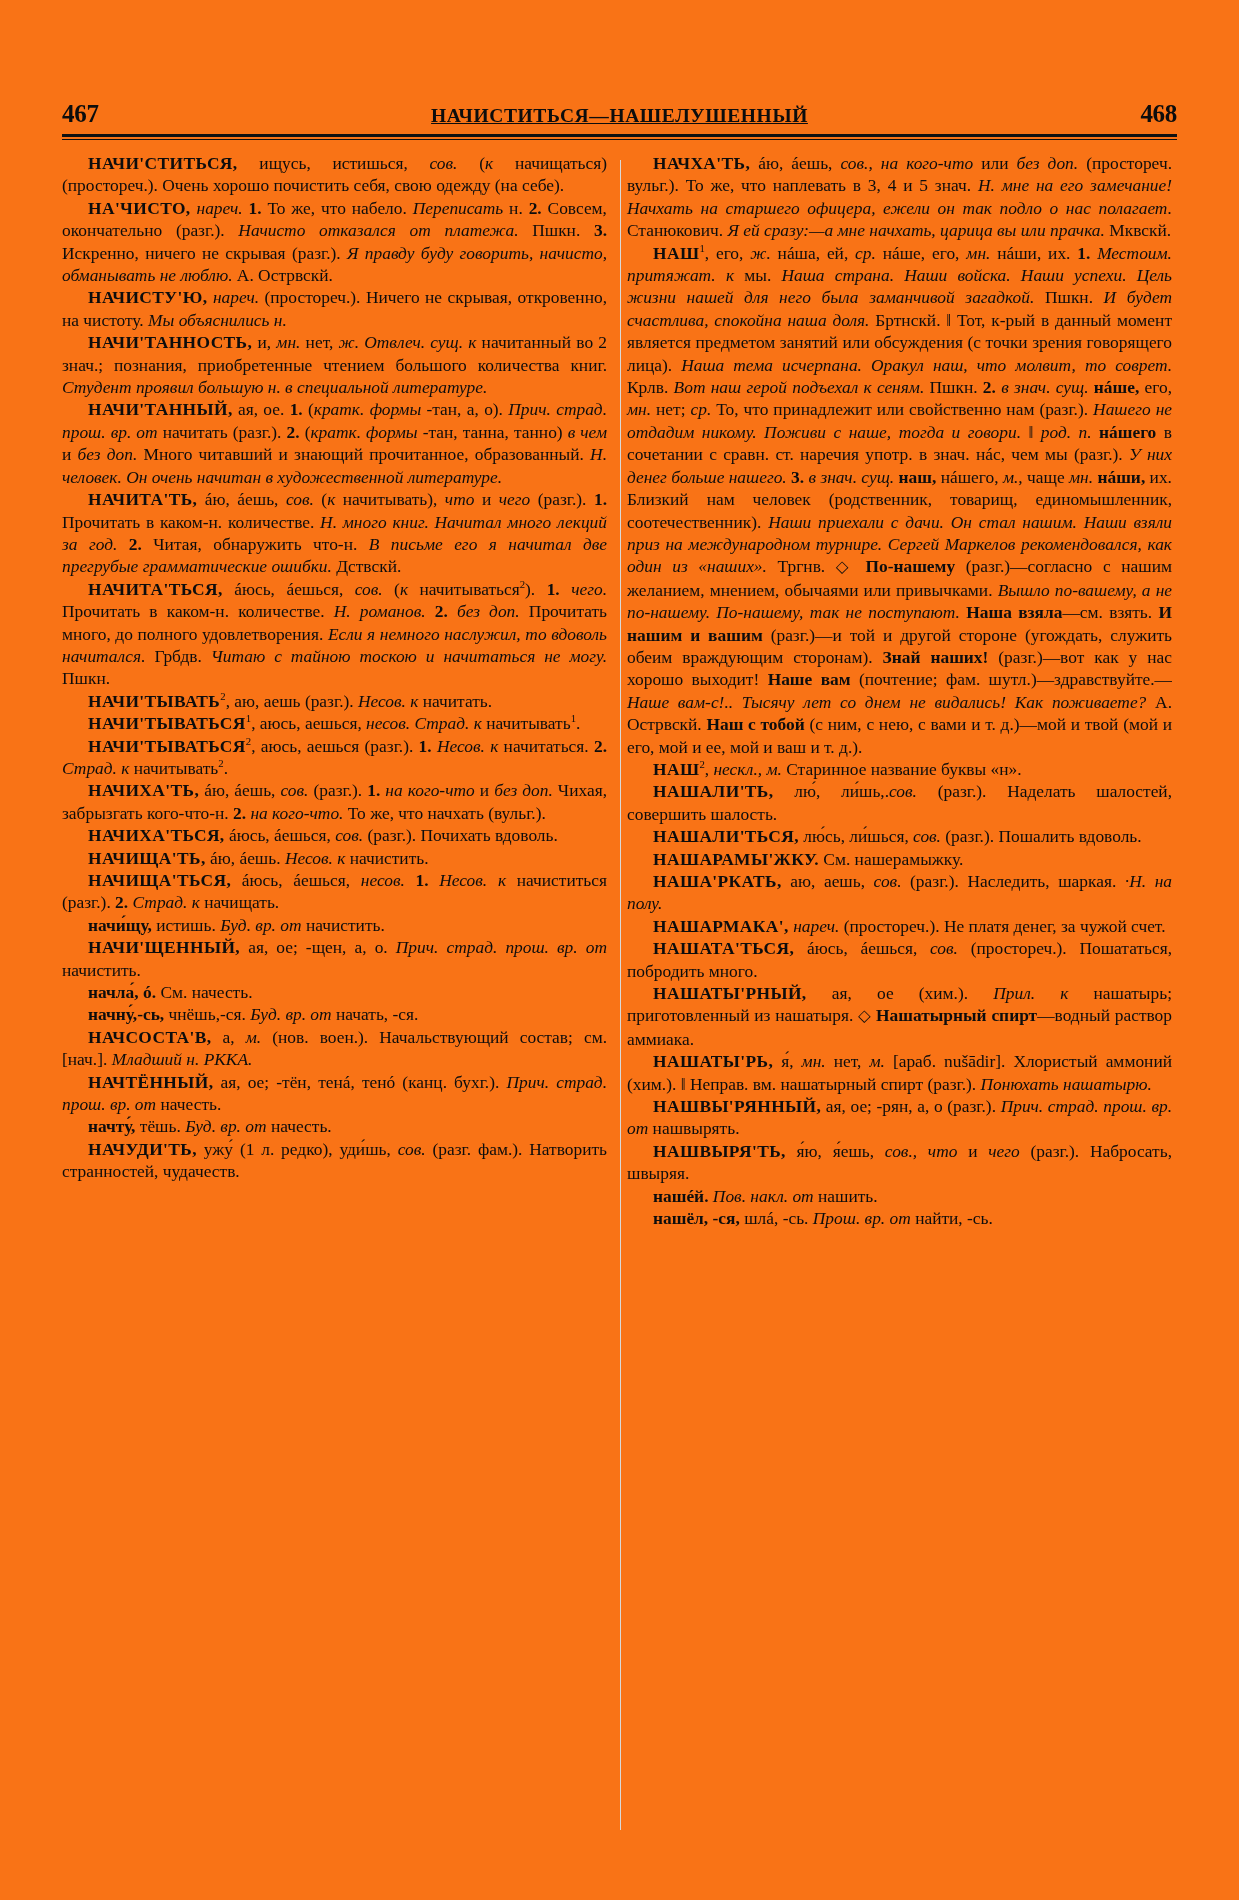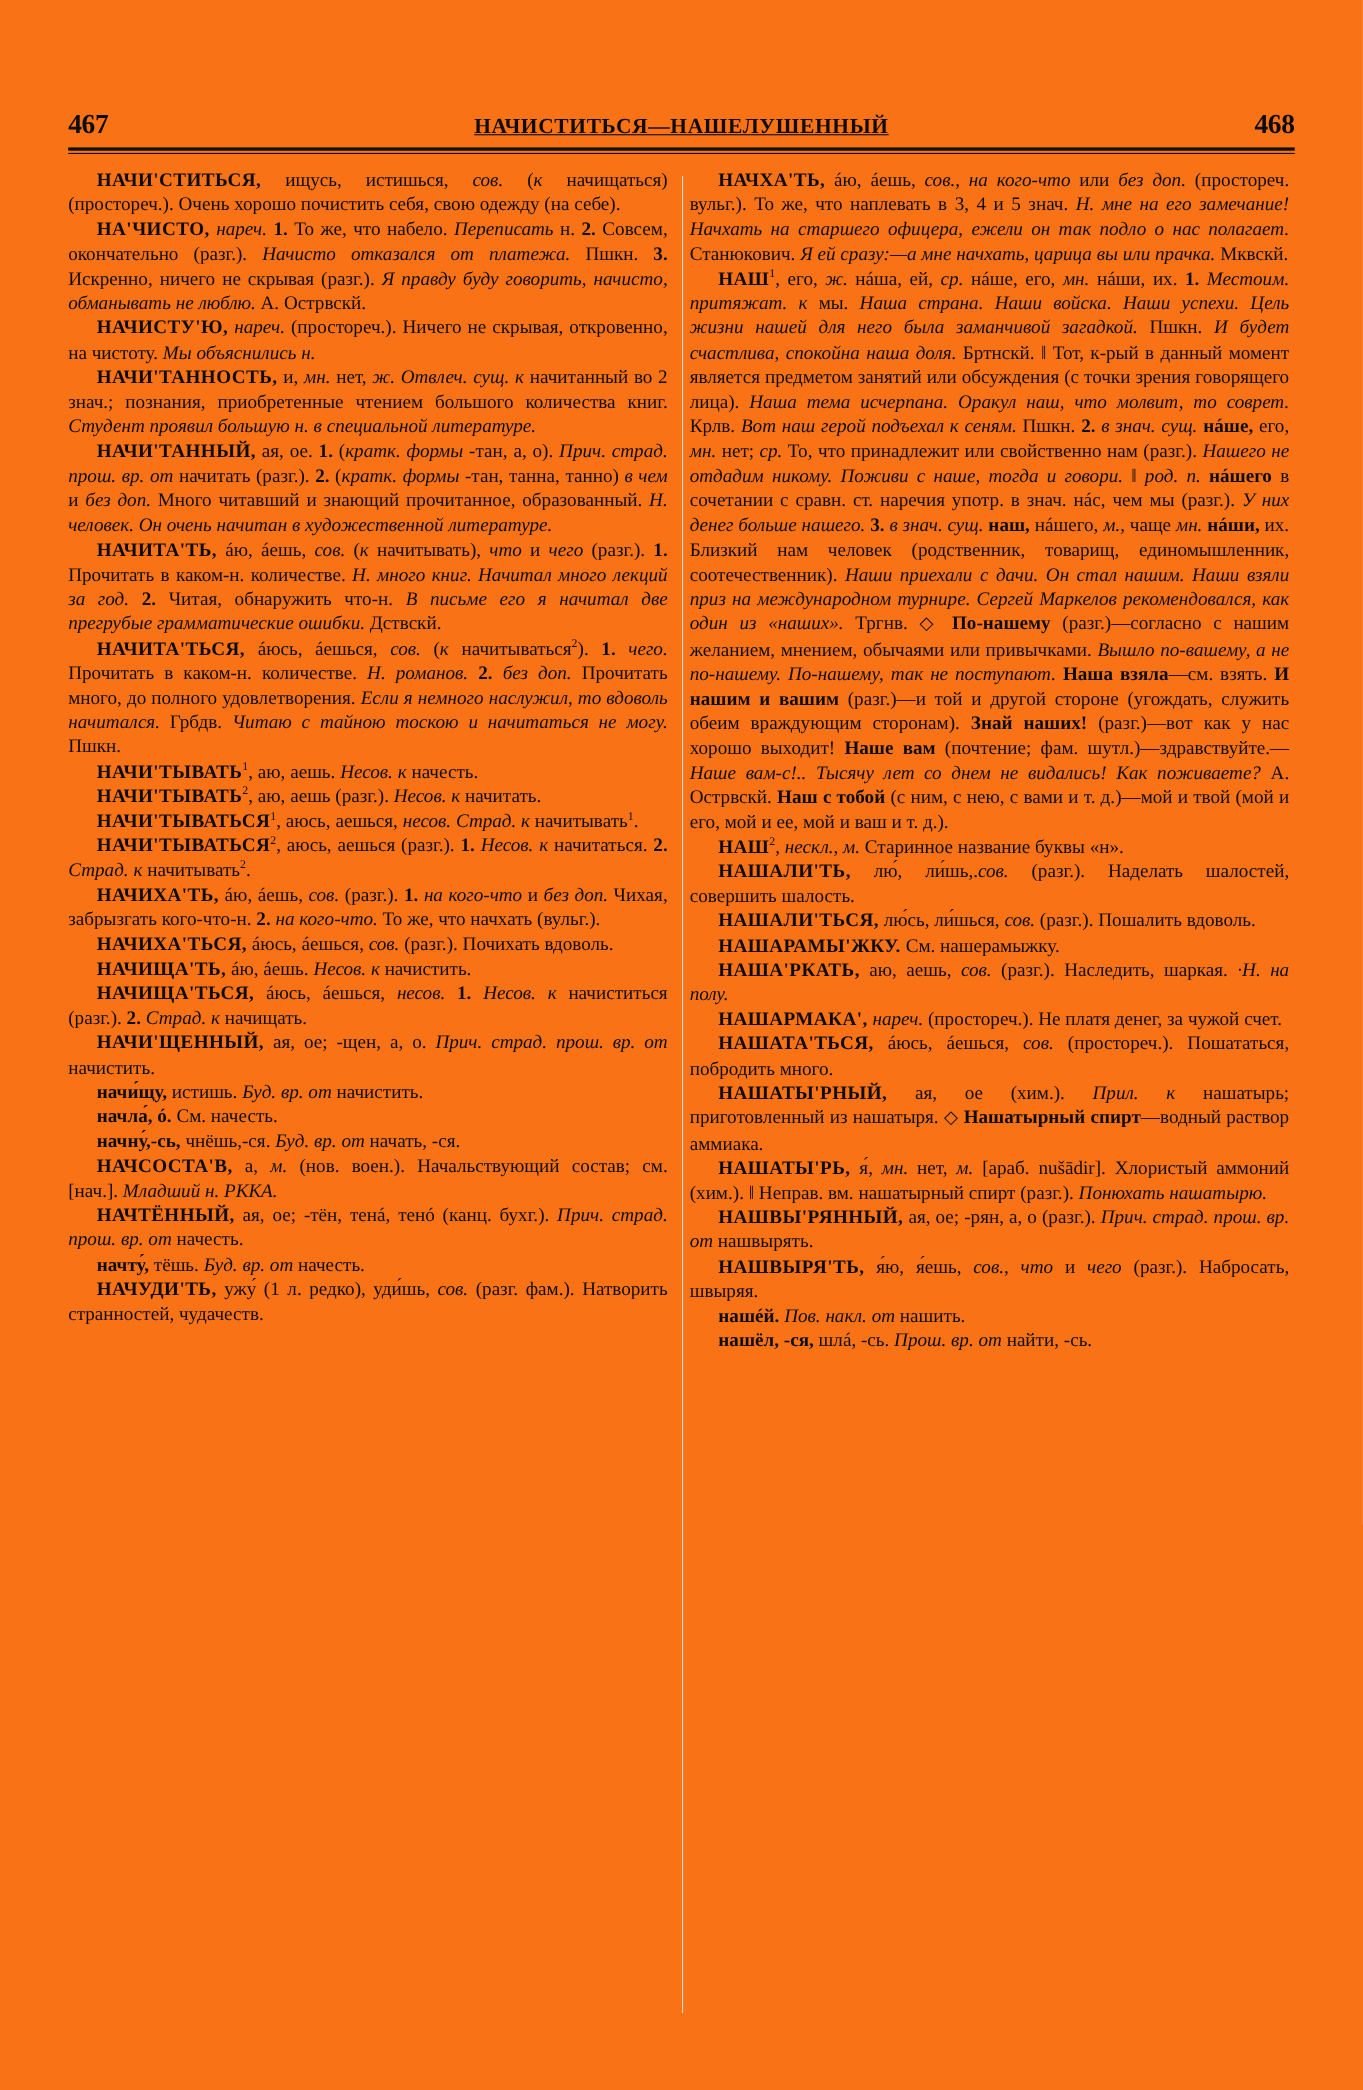--- a/index.html
+++ b/index.html
@@ -140,30 +140,29 @@
 
   <div class="columns">
     <div class="col" id="col-left">
         <p><b class="hw">НАЧИ'СТИТЬСЯ,</b> ищусь, истишься, <i>сов.</i> (<i>к</i> начищаться) (простореч.). Очень хорошо почистить себя, свою одежду (на себе).</p>
         <p><b class="hw">НА'ЧИСТО,</b> <i>нареч.</i> <b>1.</b> То же, что набело. <i>Переписать</i> н. <b>2.</b> Совсем, окончательно (разг.). <i>Начисто отказался от платежа.</i> Пшкн. <b>3.</b> Искренно, ничего не скрывая (разг.). <i>Я правду буду говорить, начисто, обманывать не люблю.</i> А. Острвскй.</p>
         <p><b class="hw">НАЧИСТУ'Ю,</b> <i>нареч.</i> (простореч.). Ничего не скрывая, откровенно, на чистоту. <i>Мы объяснились н.</i></p>
         <p><b class="hw">НАЧИ'ТАННОСТЬ,</b> и, <i>мн.</i> нет, <i>ж. Отвлеч. сущ. к</i> начитанный во 2 знач.; познания, приобретенные чтением большого количества книг. <i>Студент проявил большую н. в специальной литературе.</i></p>
         <p><b class="hw">НАЧИ'ТАННЫЙ,</b> ая, ое. <b>1.</b> (<i>кратк. формы</i> -тан, а, о). <i>Прич. страд. прош. вр. от</i> начитать (разг.). <b>2.</b> (<i>кратк. формы</i> -тан, танна, танно) <i>в чем</i> и <i>без доп.</i> Много читавший и знающий прочитанное, образованный. <i>Н. человек. Он очень начитан в художественной литературе.</i></p>
         <p><b class="hw">НАЧИТА'ТЬ,</b> áю, áешь, <i>сов.</i> (<i>к</i> начитывать), <i>что</i> и <i>чего</i> (разг.). <b>1.</b> Прочитать в каком-н. количестве. <i>Н. много книг. Начитал много лекций за год.</i> <b>2.</b> Читая, обнаружить что-н. <i>В письме его я начитал две прегрубые грамматические ошибки.</i> Дствскй.</p>
         <p><b class="hw">НАЧИТА'ТЬСЯ,</b> áюсь, áешься, <i>сов.</i> (<i>к</i> начитываться<sup>2</sup>). <b>1.</b> <i>чего.</i> Прочитать в каком-н. количестве. <i>Н. романов.</i> <b>2.</b> <i>без доп.</i> Прочитать много, до полного удовлетворения. <i>Если я немного наслужил, то вдоволь начитался.</i> Грбдв. <i>Читаю с тайною тоскою и начитаться не могу.</i> Пшкн.</p>
-        <p><b class="hw">НАЧИ'ТЫВАТЬ</b><sup>1</sup>, аю, аешь. <i>Несов. к</i> начесть.</p>
         <p><b class="hw">НАЧИ'ТЫВАТЬ</b><sup>2</sup>, аю, аешь (разг.). <i>Несов. к</i> начитать.</p>
         <p><b class="hw">НАЧИ'ТЫВАТЬСЯ</b><sup>1</sup>, аюсь, аешься, <i>несов. Страд. к</i> начитывать<sup>1</sup>.</p>
         <p><b class="hw">НАЧИ'ТЫВАТЬСЯ</b><sup>2</sup>, аюсь, аешься (разг.). <b>1.</b> <i>Несов. к</i> начитаться. <b>2.</b> <i>Страд. к</i> начитывать<sup>2</sup>.</p>
         <p><b class="hw">НАЧИХА'ТЬ,</b> áю, áешь, <i>сов.</i> (разг.). <b>1.</b> <i>на кого-что</i> и <i>без доп.</i> Чихая, забрызгать кого-что-н. <b>2.</b> <i>на кого-что.</i> То же, что начхать (вульг.).</p>
         <p><b class="hw">НАЧИХА'ТЬСЯ,</b> áюсь, áешься, <i>сов.</i> (разг.). Почихать вдоволь.</p>
         <p><b class="hw">НАЧИЩА'ТЬ,</b> áю, áешь. <i>Несов. к</i> начистить.</p>
         <p><b class="hw">НАЧИЩА'ТЬСЯ,</b> áюсь, áешься, <i>несов.</i> <b>1.</b> <i>Несов. к</i> начиститься (разг.). <b>2.</b> <i>Страд. к</i> начищать.</p>
+        <p><b>начи́щу,</b> истишь. <i>Буд. вр. от</i> начистить.</p>
         <p><b class="hw">НАЧИ'ЩЕННЫЙ,</b> ая, ое; -щен, а, о. <i>Прич. страд. прош. вр. от</i> начистить.</p>
-        <p><b>начи́щу,</b> истишь. <i>Буд. вр. от</i> начистить.</p>
         <p><b>начла́, ó.</b> См. начесть.</p>
         <p><b>начну́,-сь,</b> чнёшь,-ся. <i>Буд. вр. от</i> начать, -ся.</p>
         <p><b class="hw">НАЧСОСТА'В,</b> а, <i>м.</i> (нов. воен.). Начальствующий состав; см. [нач.]. <i>Младший н. РККА.</i></p>
         <p><b class="hw">НАЧТЁННЫЙ,</b> ая, ое; -тён, тенá, тенó (канц. бухг.). <i>Прич. страд. прош. вр. от</i> начесть.</p>
         <p><b>начту́,</b> тёшь. <i>Буд. вр. от</i> начесть.</p>
         <p><b class="hw">НАЧУДИ'ТЬ,</b> ужу́ (1 л. редко), уди́шь, <i>сов.</i> (разг. фам.). Натворить странностей, чудачеств.</p>
       </div>
     <div class="col" id="col-right">
         <p><b class="hw">НАЧХА'ТЬ,</b> áю, áешь, <i>сов., на кого-что</i> или <i>без доп.</i> (простореч. вульг.). То же, что наплевать в 3, 4 и 5 знач. <i>Н. мне на его замечание! Начхать на старшего офицера, ежели он так подло о нас полагает.</i> Станюкович. <i>Я ей сразу:—а мне начхать, царица вы или прачка.</i> Мквскй.</p>
         <p><b class="hw">НАШ</b><sup>1</sup>, его, <i>ж.</i> нáша, ей, <i>ср.</i> нáше, его, <i>мн.</i> нáши, их. <b>1.</b> <i>Местоим. притяжат. к</i> мы. <i>Наша страна. Наши войска. Наши успехи. Цель жизни нашей для него была заманчивой загадкой.</i> Пшкн. <i>И будет счастлива, спокойна наша доля.</i> Бртнскй. <span class="par">‖</span> Тот, к-рый в данный момент является предметом занятий или обсуждения (с точки зрения говорящего лица). <i>Наша тема исчерпана. Оракул наш, что молвит, то соврет.</i> Крлв. <i>Вот наш герой подъехал к сеням.</i> Пшкн. <b>2.</b> <i>в знач. сущ.</i> <b>нáше,</b> его, <i>мн.</i> нет; <i>ср.</i> То, что принадлежит или свойственно нам (разг.). <i>Нашего не отдадим никому. Поживи с наше, тогда и говори.</i> <span class="par">‖</span> <i>род. п.</i> <b>нáшего</b> в сочетании с сравн. ст. наречия употр. в знач. нáс, чем мы (разг.). <i>У них денег больше нашего.</i> <b>3.</b> <i>в знач. сущ.</i> <b>наш,</b> нáшего, <i>м.,</i> чаще <i>мн.</i> <b>нáши,</b> их. Близкий нам человек (родственник, товарищ, единомышленник, соотечественник). <i>Наши приехали с дачи. Он стал нашим. Наши взяли приз на международном турнире. Сергей Маркелов рекомендовался, как один из «наших».</i> Тргнв. <span class="dia">◇</span> <b>По-нашему</b> (разг.)—согласно с нашим желанием, мнением, обычаями или привычками. <i>Вышло по-вашему, а не по-нашему. По-нашему, так не поступают.</i> <b>Наша взяла</b>—см. взять. <b>И нашим и вашим</b> (разг.)—и той и другой стороне (угождать, служить обеим враждующим сторонам). <b>Знай наших!</b> (разг.)—вот как у нас хорошо выходит! <b>Наше вам</b> (почтение; фам. шутл.)—здравствуйте.—<i>Наше вам-с!.. Тысячу лет со днем не видались! Как поживаете?</i> А. Острвскй. <b>Наш с тобой</b> (с ним, с нею, с вами и т. д.)—мой и твой (мой и его, мой и ее, мой и ваш и т. д.).</p>

